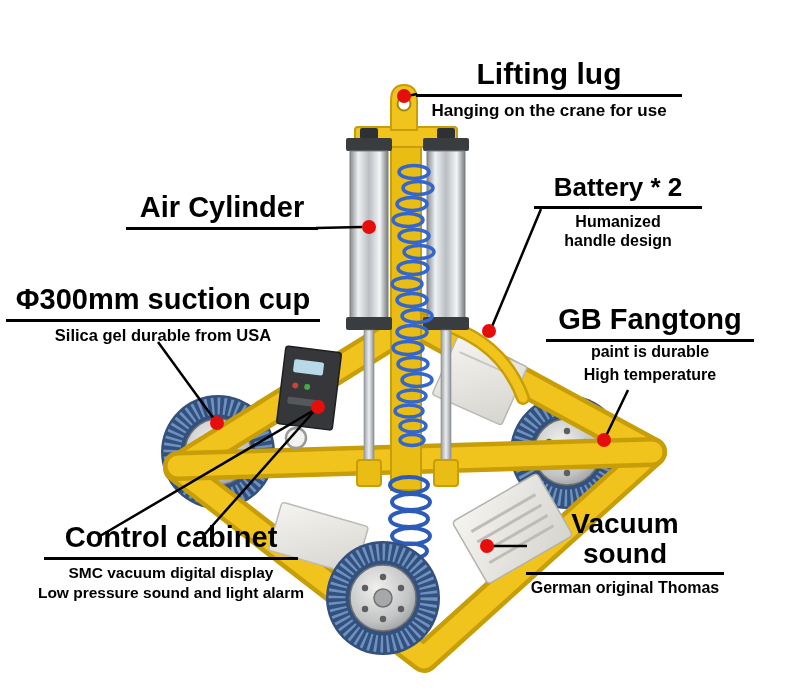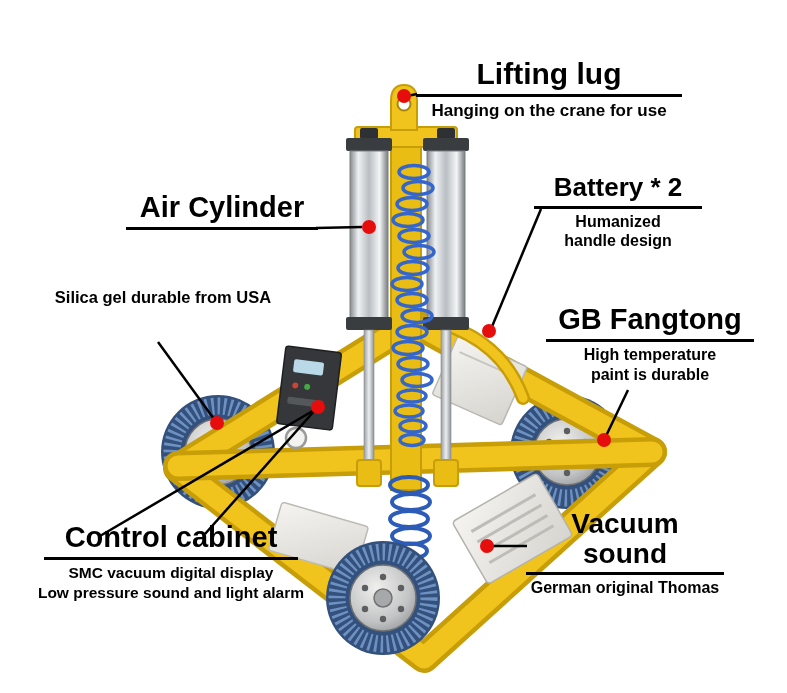--- a/index.html
+++ b/index.html
@@ -187,27 +187,28 @@
     <div class="title" style="font-size:29px">Air Cylinder</div>
   </div>
 
   <div class="label" style="left:534px; top:174px; width:168px;">
     <div class="title" style="font-size:26px">Battery * 2</div>
     <div class="sub" style="font-size:16px">Humanized</div>
     <div class="sub" style="font-size:16px; margin-top:1px">handle design</div>
   </div>
 
   <div class="label" style="left:6px; top:284px; width:314px;">
+    <div class="title" style="font-size:29px">Φ300mm suction cup</div>
     <div class="sub" style="font-size:16.5px">Silica gel durable from USA</div>
   </div>
 
   <div class="label" style="left:546px; top:304px; width:208px;text-align:center;">
     <div class="title" style="font-size:29px">GB Fangtong</div>
+    <div class="sub" style="font-size:16px; margin-top:1px">paint is durable</div>
     <div class="sub" style="font-size:16px">High temperature</div>
-    <div class="sub" style="font-size:16px; margin-top:1px">paint is durable</div>
   </div>
 
   <div class="label" style="left:44px; top:522px; width:254px;">
     <div class="title" style="font-size:29px">Control cabinet</div>
     <div class="sub" style="font-size:15.5px">SMC vacuum digital display</div>
     <div class="sub" style="font-size:15.5px; margin-top:2px">Low pressure sound and light alarm</div>
   </div>
 
   <div class="label" style="left:526px; top:509px; width:198px;">
     <div class="title" style="font-size:28px">Vacuum sound</div>

